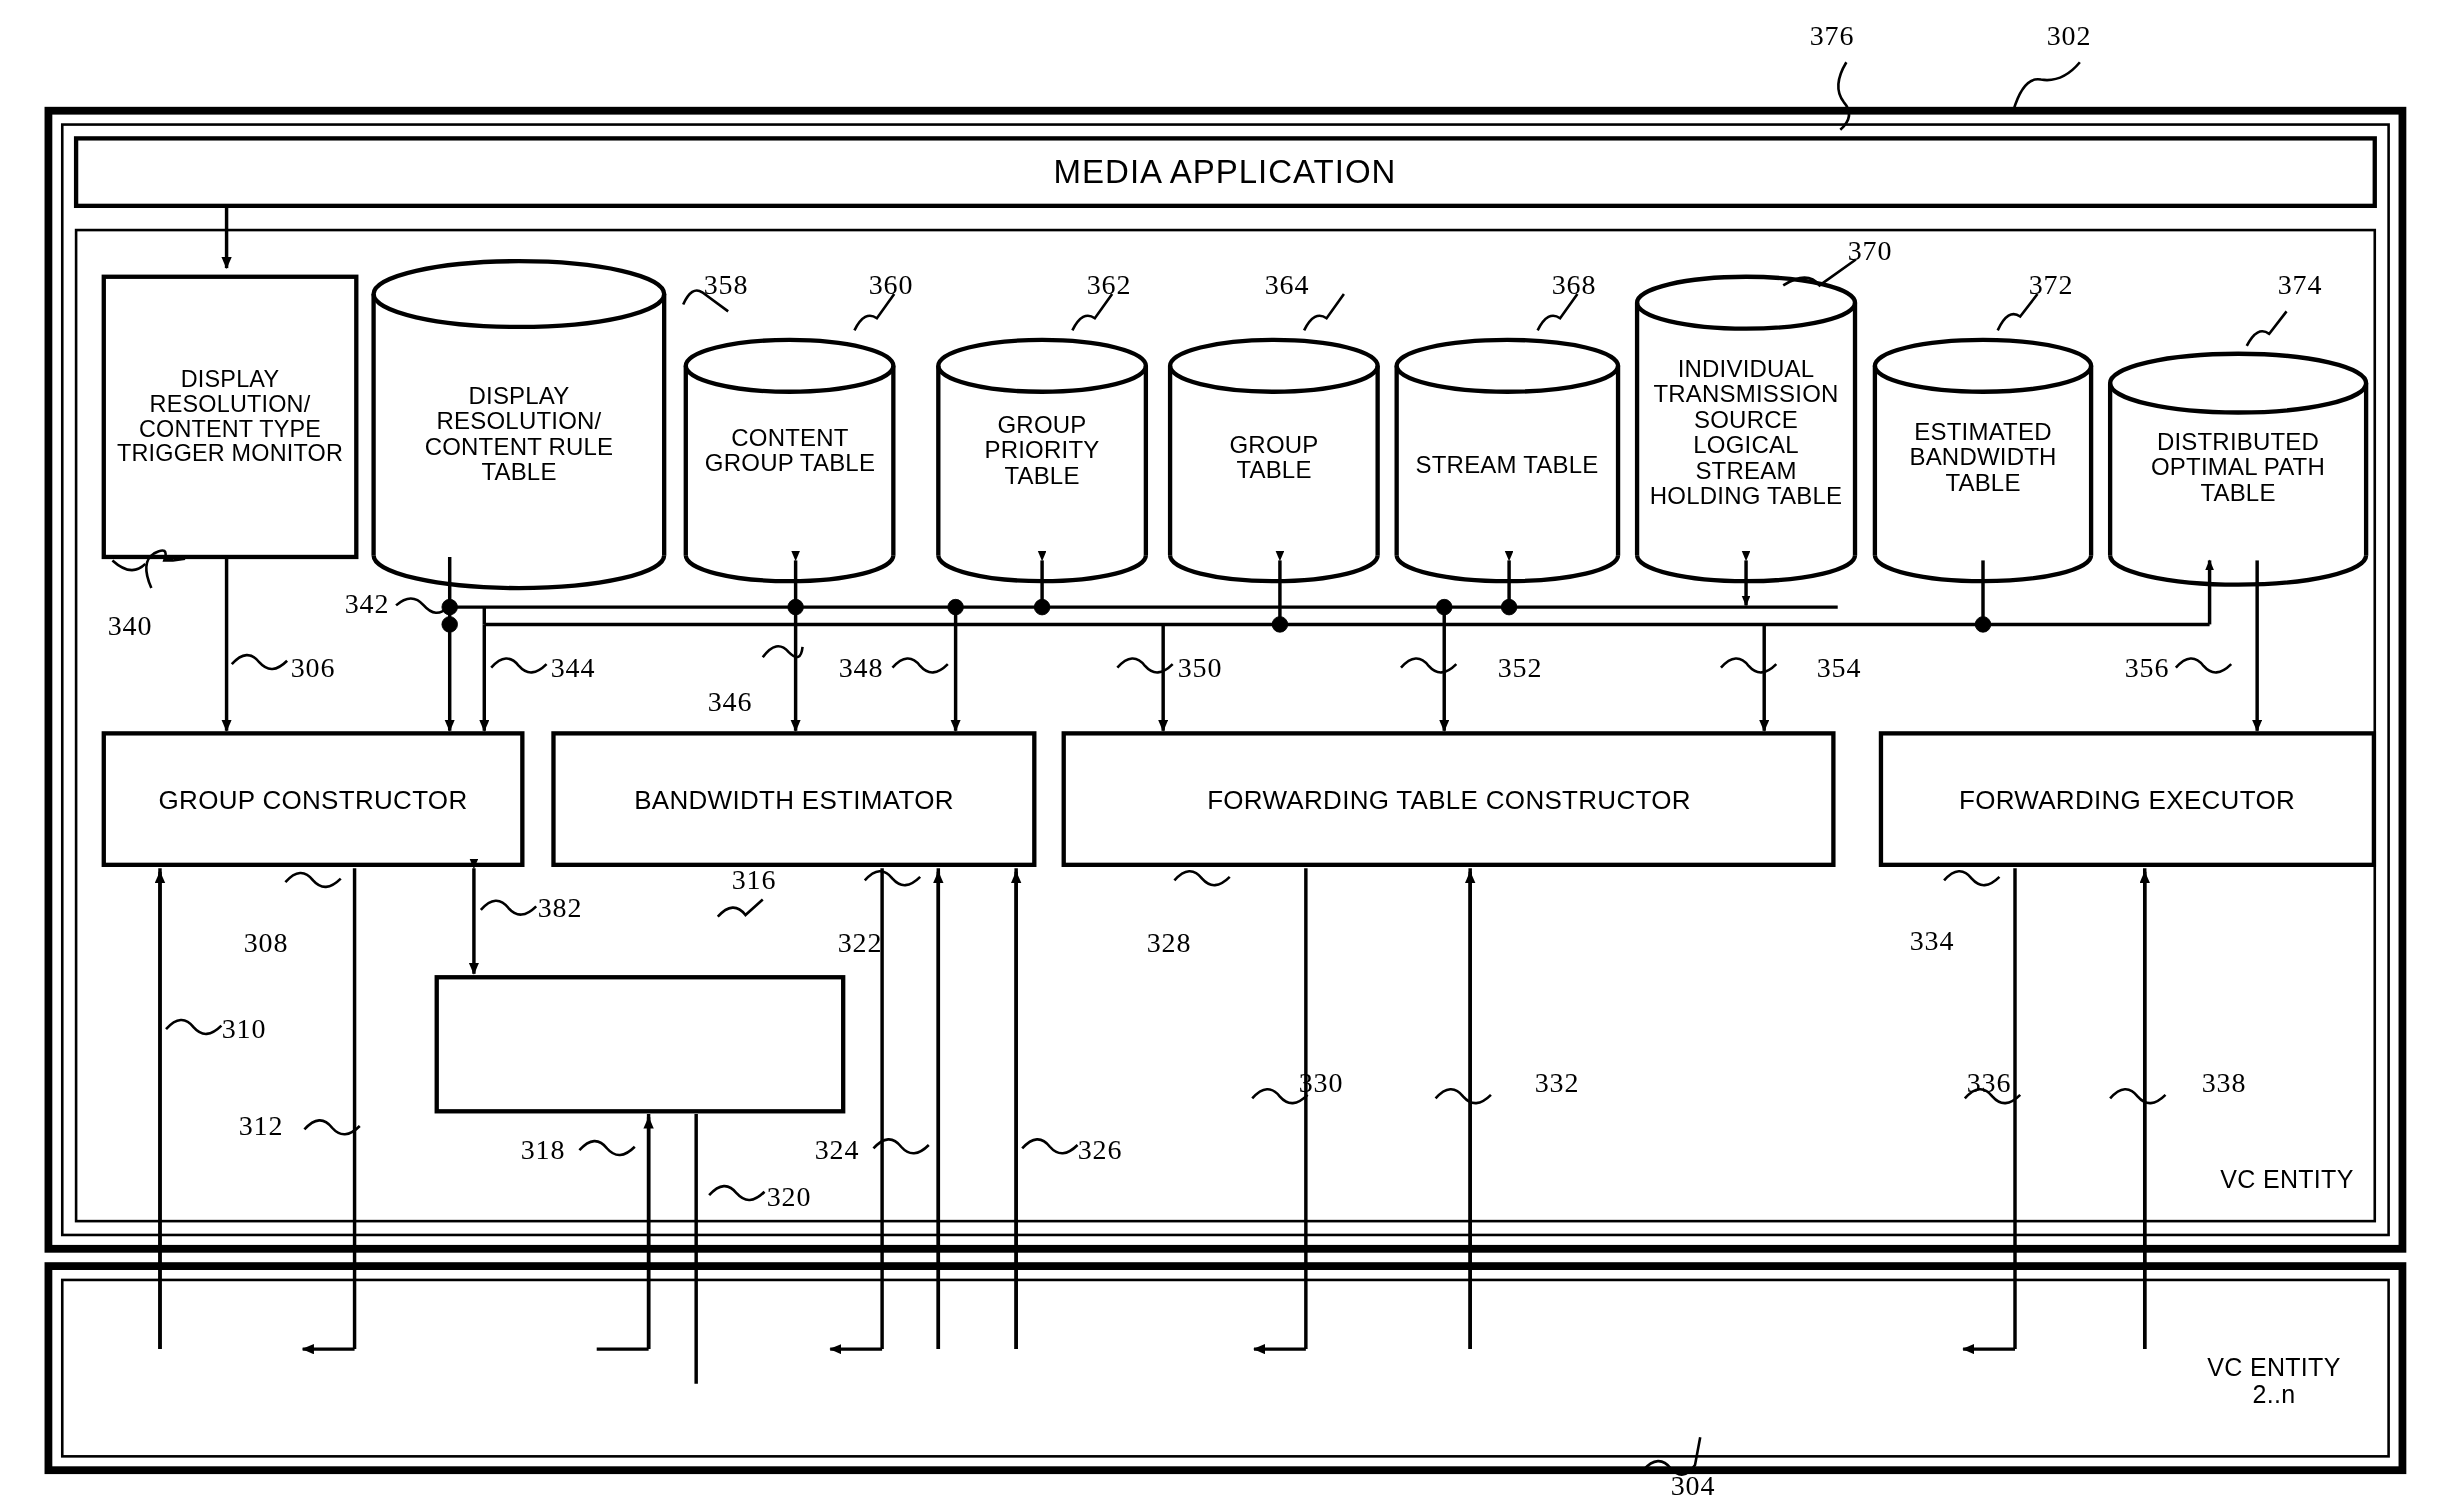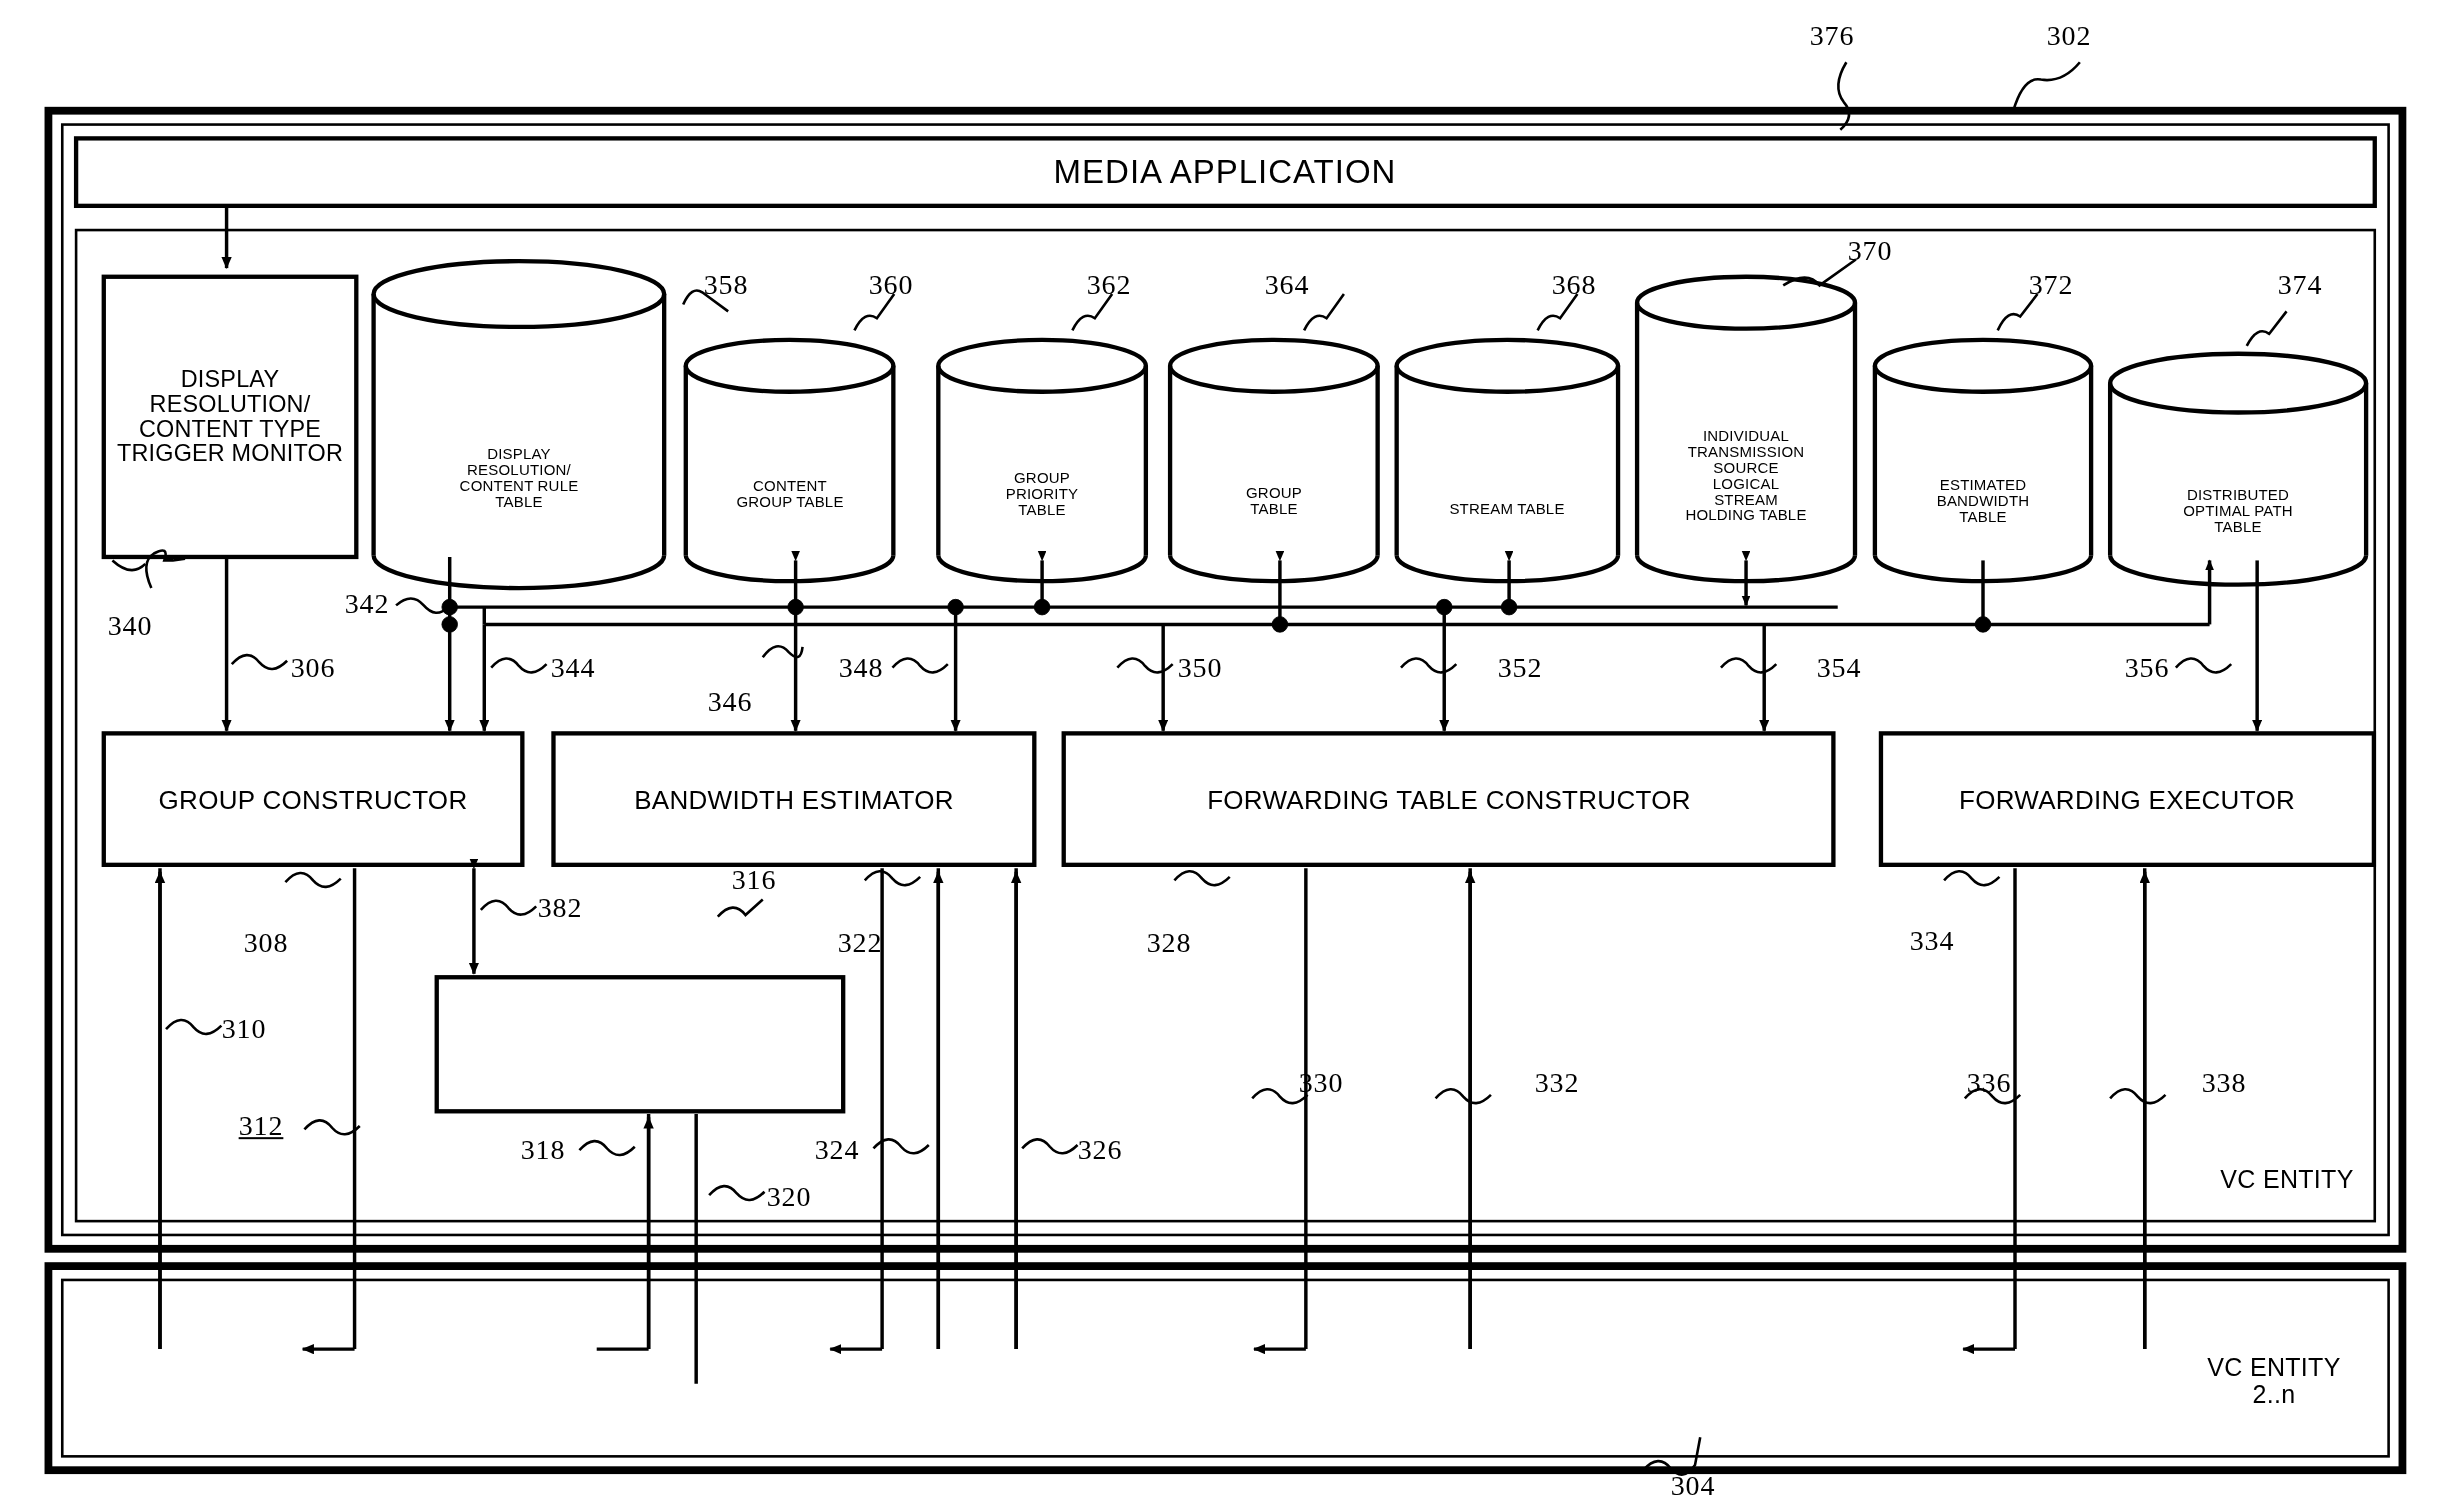--- a/index.html
+++ b/index.html
@@ -3,21 +3,21 @@
 <meta charset="utf-8">
 <style>
   html,body{margin:0;padding:0;background:#ffffff;}
   body{width:2450px;height:1510px;position:relative;
        font-family:"Liberation Sans",sans-serif;color:#000;overflow:hidden;}
   #stage{position:absolute;left:0;top:0;width:2450px;height:1510px;}
   svg#art{position:absolute;left:0;top:0;width:2450px;height:1510px;}
   .lbl{position:absolute;font-family:"Liberation Sans",sans-serif;
        color:#000;text-align:center;line-height:1.06;white-space:pre-line;}
   .blocktext{font-size:23.4px;letter-spacing:0.2px;}
-  .cyltext{font-size:15px;letter-spacing:0.2px;margin-top:44px;}
+  .cyltext{font-size:24px;letter-spacing:0.2px;}
   .proctext{font-size:26px;letter-spacing:0.3px;}
   .refnum{font-size:28px;font-family:"Liberation Serif",serif;letter-spacing:0.9px;}
   .entity{font-size:25px;letter-spacing:0.3px;}
   .apptitle{font-size:33px;letter-spacing:1px;}
   .ctr{transform:translate(-50%,-50%);}
 </style>
 </head>
 <body>
 
 <div id="stage">
@@ -307,21 +307,21 @@
 <div class="lbl refnum ctr" style="left:573px;top:668px;">344</div>
 <div class="lbl refnum ctr" style="left:730px;top:702px;">346</div>
 <div class="lbl refnum ctr" style="left:861px;top:668px;">348</div>
 <div class="lbl refnum ctr" style="left:1200px;top:668px;">350</div>
 <div class="lbl refnum ctr" style="left:1520px;top:668px;">352</div>
 <div class="lbl refnum ctr" style="left:1839px;top:668px;">354</div>
 <div class="lbl refnum ctr" style="left:2147px;top:668px;">356</div>
 
 <div class="lbl refnum ctr" style="left:266px;top:943px;">308</div>
 <div class="lbl refnum ctr" style="left:244px;top:1029px;">310</div>
-<div class="lbl refnum ctr" style="left:261px;top:1126px;text-decoration:underline;">312</div>
+<div class="lbl refnum ctr" style="left:261px;top:1126px;">312</div>
 <div class="lbl refnum ctr" style="left:560px;top:908px;">382</div>
 <div class="lbl refnum ctr" style="left:860px;top:943px;">322</div>
 <div class="lbl refnum ctr" style="left:543px;top:1150px;">318</div>
 <div class="lbl refnum ctr" style="left:789px;top:1197px;">320</div>
 <div class="lbl refnum ctr" style="left:837px;top:1150px;">324</div>
 <div class="lbl refnum ctr" style="left:1100px;top:1150px;">326</div>
 <div class="lbl refnum ctr" style="left:1169px;top:943px;">328</div>
 <div class="lbl refnum ctr" style="left:1321px;top:1083px;">330</div>
 <div class="lbl refnum ctr" style="left:1557px;top:1083px;">332</div>
 <div class="lbl refnum ctr" style="left:1932px;top:941px;">334</div>

